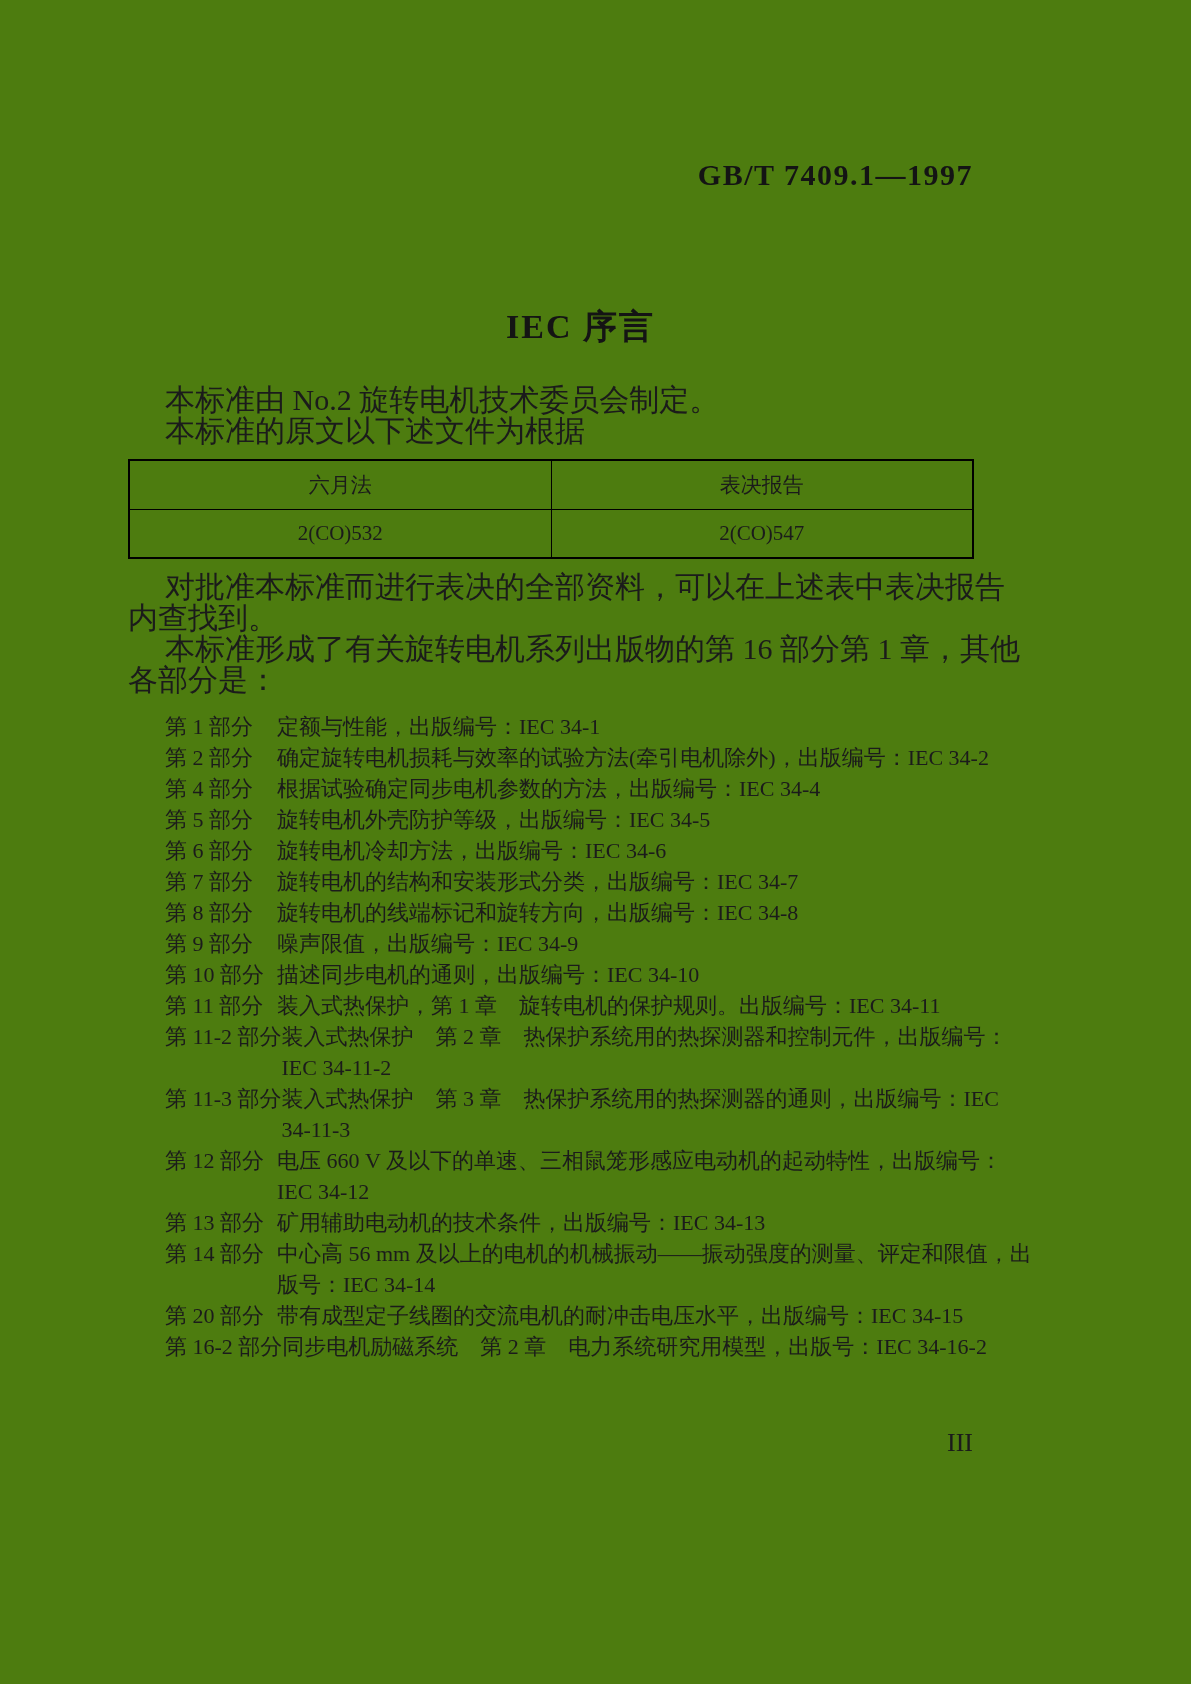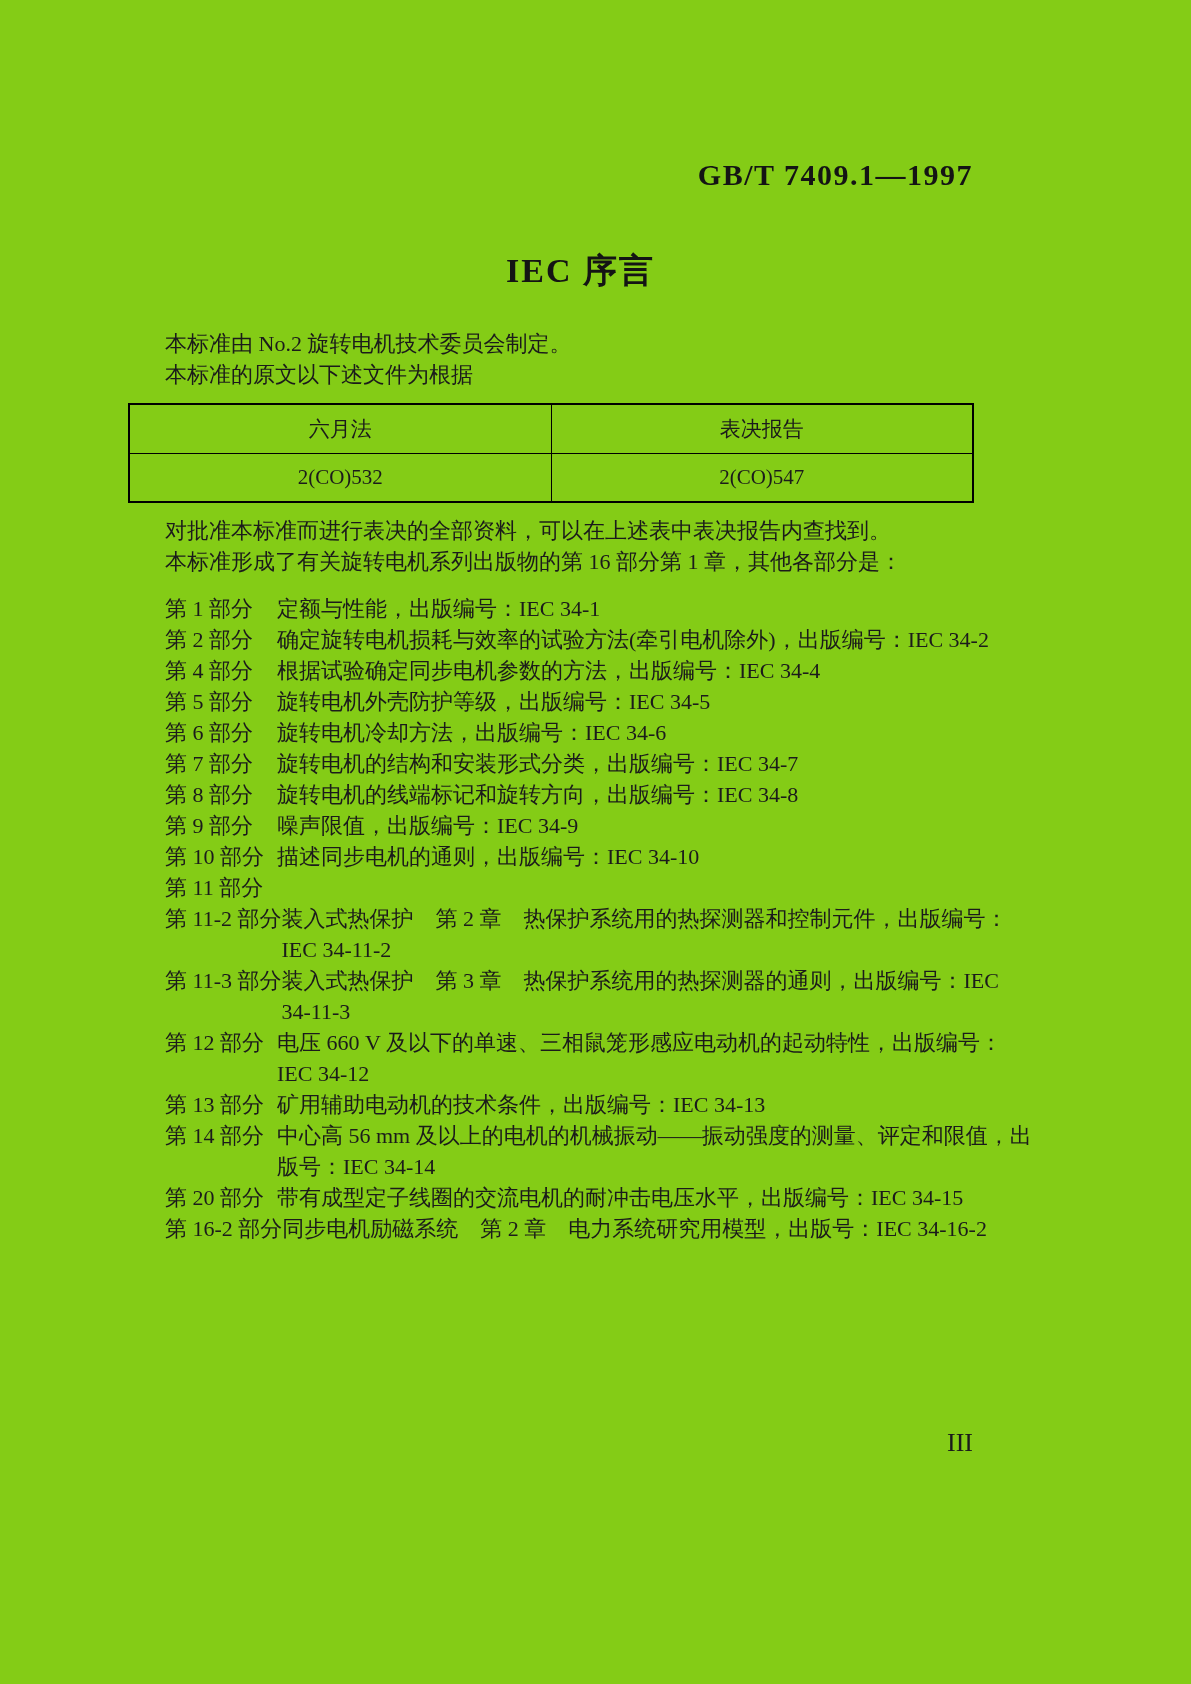--- a/index.html
+++ b/index.html
@@ -9,41 +9,41 @@
     height: 1684px;
     position: relative;
     font-family: "Liberation Serif", "DejaVu Serif", serif;
     color: #1b1b1b;
     overflow: hidden;
   }
   .page {
     width: 1191px;
     height: 1684px;
     padding: 158px 158px 0 128px; 
-    background: #84cc16;
+    background: #4d7c0f;
   }
   .doc-number {
     text-align: right;
     padding-right: 60px;
     font-size: 30px;
     font-weight: bold;
     letter-spacing: 1.5px;
     color: #141414;
   }
   .title {
-    margin-top: 56px;
+    margin-top: 112px;
     text-align: center;
     font-size: 34px;
     font-weight: bold;
     letter-spacing: 2px;
     color: #141414;
   }
   .intro-block { margin-top: 34px; }
   .para {
-    font-size: 22px;
+    font-size: 30px;
     line-height: 31px;
     text-indent: 37px;
     color: #1b1b1b;
   }
   .votes-table {
     width: 846px;
     margin-top: 13px;
     border-collapse: collapse;
     border: 2px solid #000;
   }
@@ -151,20 +151,21 @@
     <span class="part-text">噪声限值，出版编号：IEC 34-9</span>
   </div>
 
   <div class="part-row">
     <span class="part-label">第 10 部分</span>
     <span class="part-text">描述同步电机的通则，出版编号：IEC 34-10</span>
   </div>
 
   <div class="part-row">
     <span class="part-label">第 11 部分</span>
+    <span class="part-text">装入式热保护，第 1 章　旋转电机的保护规则。出版编号：IEC 34-11</span>
   </div>
 
   <div class="part-row">
     <span class="part-label">第 11-2 部分</span>
     <span class="part-text">装入式热保护　第 2 章　热保护系统用的热探测器和控制元件，出版编号：IEC 34-11-2</span>
   </div>
 
   <div class="part-row">
     <span class="part-label">第 11-3 部分</span>
     <span class="part-text">装入式热保护　第 3 章　热保护系统用的热探测器的通则，出版编号：IEC 34-11-3</span>

